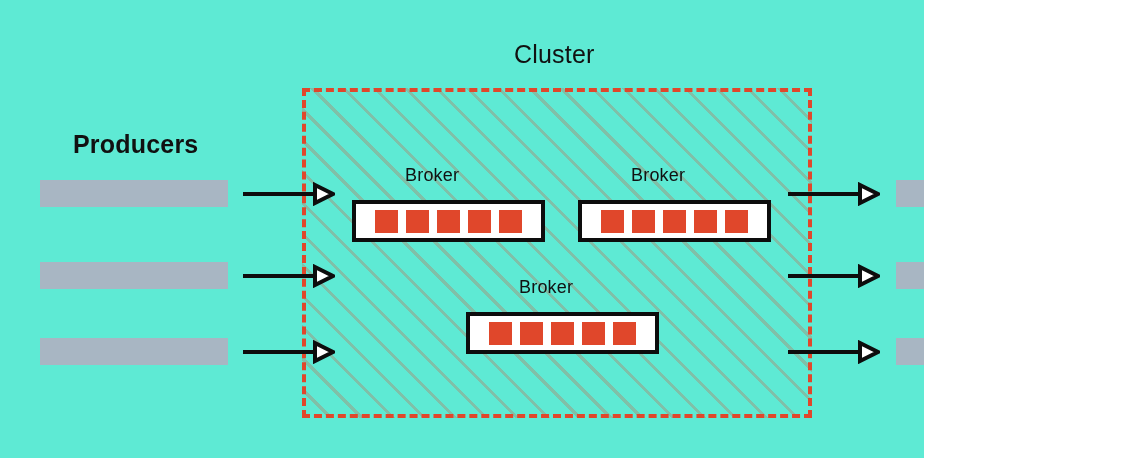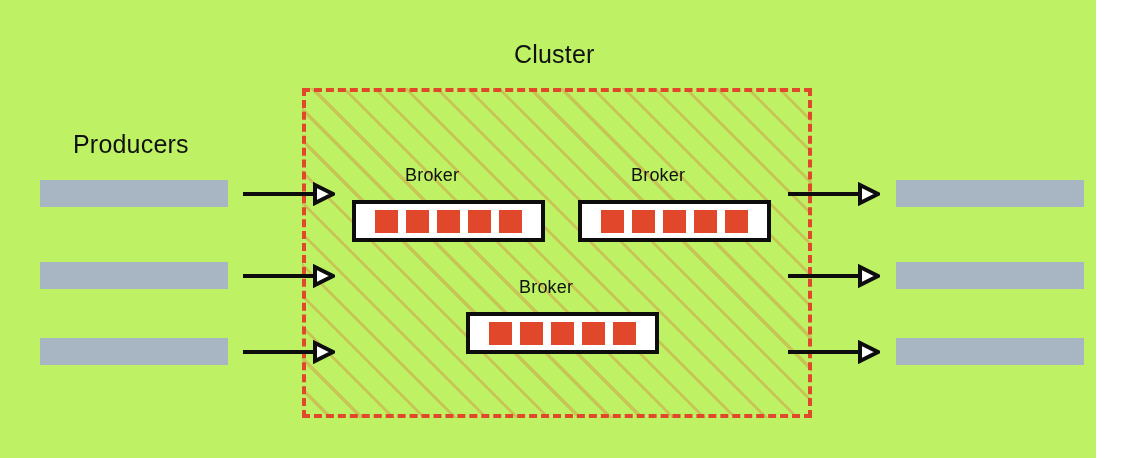--- a/index.html
+++ b/index.html
@@ -5,23 +5,23 @@
   html, body {
     margin: 0;
     padding: 0;
     background: #ffffff;
   }
   body {
     font-family: "Liberation Sans", sans-serif;
   }
   #diagram-root {
     position: relative;
-    width: 1096px;
+    width: 924px;
     height: 458px;
-    background: #bef264;
+    background: #5eead4;
     overflow: hidden;
   }
   .label {
     position: absolute;
     color: #111111;
     font-weight: 400;
     letter-spacing: 0.2px;
     white-space: nowrap;
     line-height: 1;
   }
@@ -96,21 +96,21 @@
 
 <div id="diagram-root">
 
   <div class="label title-label" id="cluster-title" style="left: 514px; top: 42px;">Cluster</div>
 
   <div id="cluster-box">
     <div id="cluster-hatch"></div>
     <div id="cluster-border"></div>
   </div>
 
-  <div class="label title-label" style="left: 73px; top: 132px;">Producers</div>
+  <div class="label title-label" style="left: 73px; top: 132px; font-weight: bold;">Producers</div>
 
 
   <div class="endpoint-bar" style="left:40px; top:180px;"></div>
   <div class="endpoint-bar" style="left:40px; top:262px;"></div>
   <div class="endpoint-bar" style="left:40px; top:338px;"></div>
 
   <div class="endpoint-bar" style="left:896px; top:180px;"></div>
   <div class="endpoint-bar" style="left:896px; top:262px;"></div>
   <div class="endpoint-bar" style="left:896px; top:338px;"></div>
 

